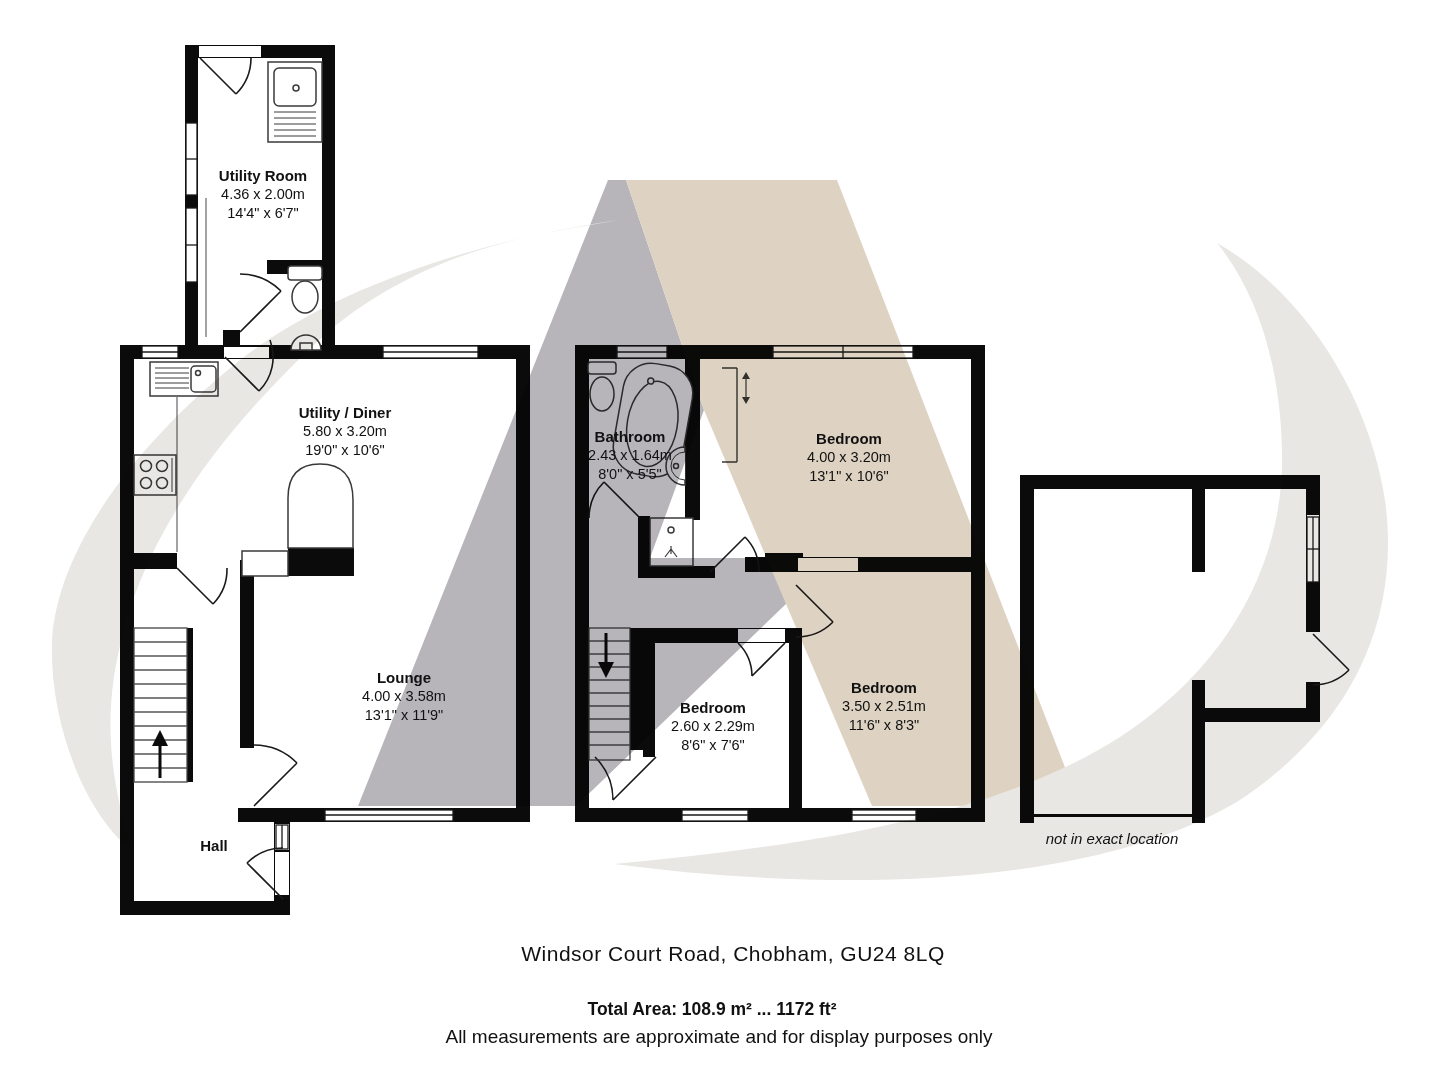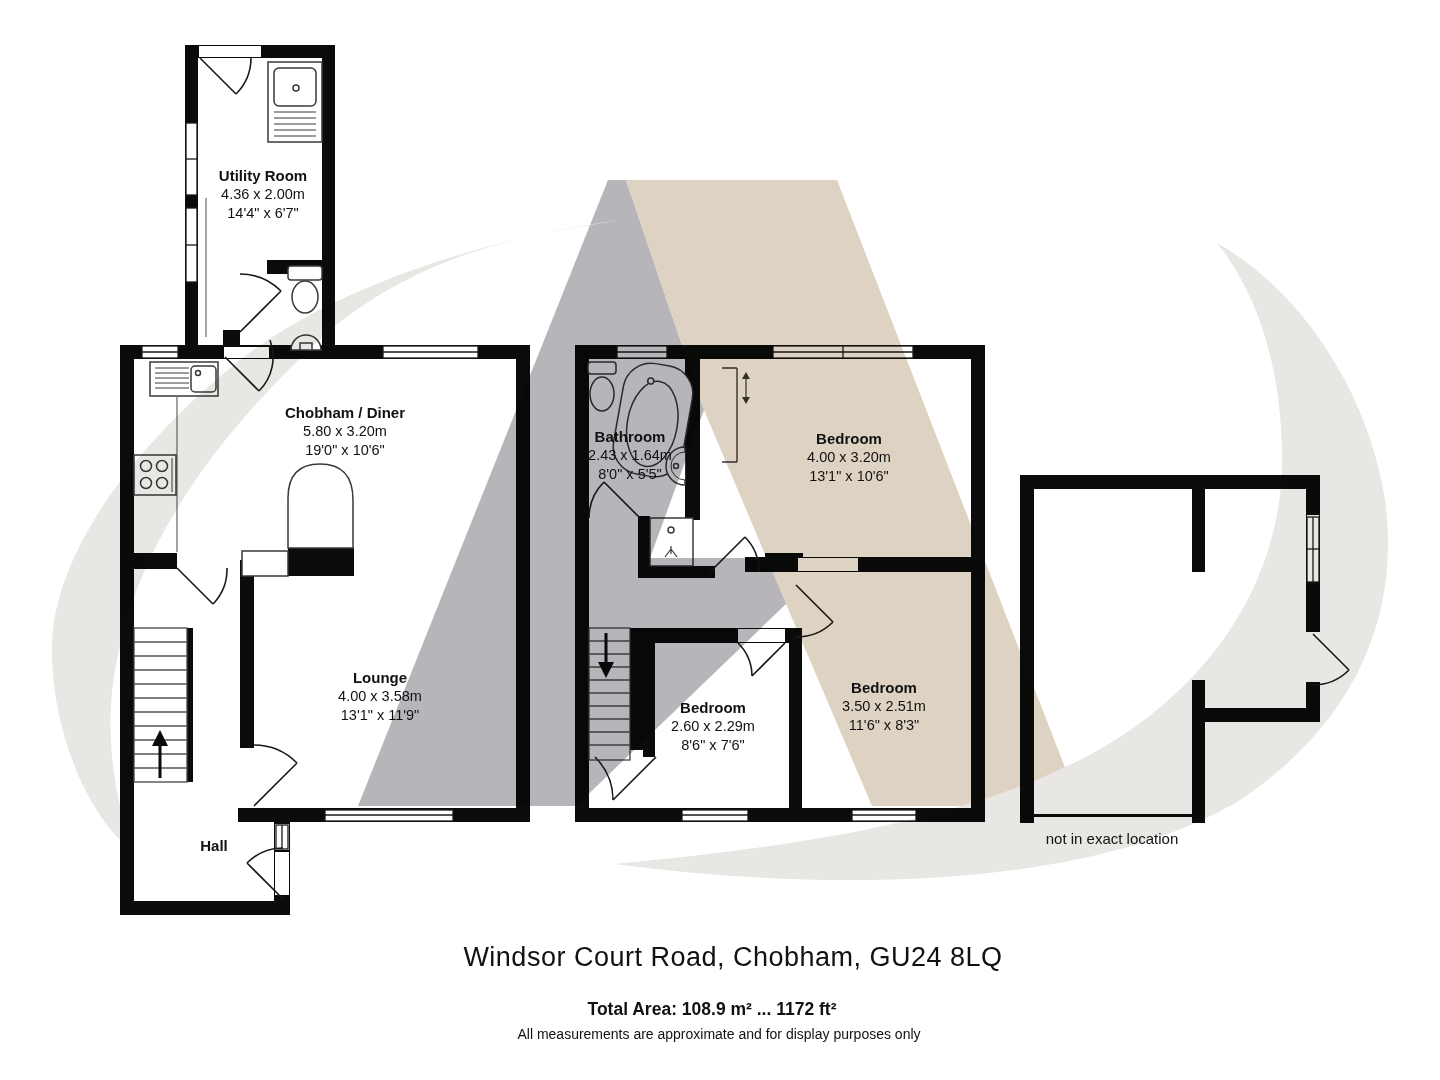--- a/index.html
+++ b/index.html
@@ -6,23 +6,23 @@
     font-family:"Liberation Sans","DejaVu Sans",sans-serif;}
   #stage{position:relative;width:1180px;height:1080px;background:#fff;}
   svg{position:absolute;left:0;top:0;}
   #plan-svg{z-index:1;}
   #watermark-svg{z-index:2;mix-blend-mode:multiply;pointer-events:none;}
   .labels{position:absolute;left:0;top:0;width:100%;height:100%;z-index:3;}
   .lbl{position:absolute;transform:translateX(-50%);text-align:center;color:#111;white-space:nowrap;}
   .room-name{font-weight:bold;font-size:15px;line-height:19px;}
   .room-dims{font-size:14.5px;line-height:19px;}
   .note{font-size:15px;}
-  .address{font-size:27px;letter-spacing:.5px;}
+  .address{font-size:21px;letter-spacing:.5px;}
   .total{font-size:17.5px;}
-  .disclaimer{font-size:14px;text-align:right;}
+  .disclaimer{font-size:19px;text-align:right;}
 </style>
 </head>
 <body>
 
 <div id="stage">
 
 <svg id="plan-svg" width="1440" height="1080" viewBox="0 0 1440 1080">
   <g fill="#0b0b0b" stroke="none">
 
     <g>
@@ -252,26 +252,26 @@
 
 <div class="labels">
 
   <div class="lbl" style="left:263px;top:166px;">
     <div class="room-name">Utility Room</div>
     <div class="room-dims">4.36 x 2.00m</div>
     <div class="room-dims">14'4" x 6'7"</div>
   </div>
 
   <div class="lbl" style="left:345px;top:403px;">
-    <div class="room-name">Chobham / Diner</div>
+    <div class="room-name">Utility / Diner</div>
     <div class="room-dims">5.80 x 3.20m</div>
     <div class="room-dims">19'0" x 10'6"</div>
   </div>
 
-  <div class="lbl" style="left:380px;top:668px;">
+  <div class="lbl" style="left:404px;top:668px;">
     <div class="room-name">Lounge</div>
     <div class="room-dims">4.00 x 3.58m</div>
     <div class="room-dims">13'1" x 11'9"</div>
   </div>
 
   <div class="lbl room-name" style="left:214px;top:836px;">Hall</div>
 
   <div class="lbl" style="left:630px;top:427px;">
     <div class="room-name">Bathroom</div>
     <div class="room-dims">2.43 x 1.64m</div>
@@ -290,20 +290,20 @@
     <div class="room-dims">8'6" x 7'6"</div>
   </div>
 
   <div class="lbl" style="left:884px;top:678px;">
     <div class="room-name">Bedroom</div>
     <div class="room-dims">3.50 x 2.51m</div>
     <div class="room-dims">11'6" x 8'3"</div>
   </div>
 
 
-  <div class="lbl note" style="left:1112px;top:830px;">not in exact location</div>
+  <div class="lbl note" style="left:1112px;top:830px;font-style:italic;">not in exact location</div>
 
   <div class="lbl address" style="left:733px;top:942px;">Windsor Court Road, Chobham, GU24 8LQ</div>
   <div class="lbl total" style="left:712px;top:999px;font-weight:bold;">Total Area: 108.9 m² ... 1172 ft²</div>
   <div class="lbl disclaimer" style="left:719px;top:1026px;">All measurements are approximate and for display purposes only</div>
 </div>
 
 </div>
 
 </body></html>

